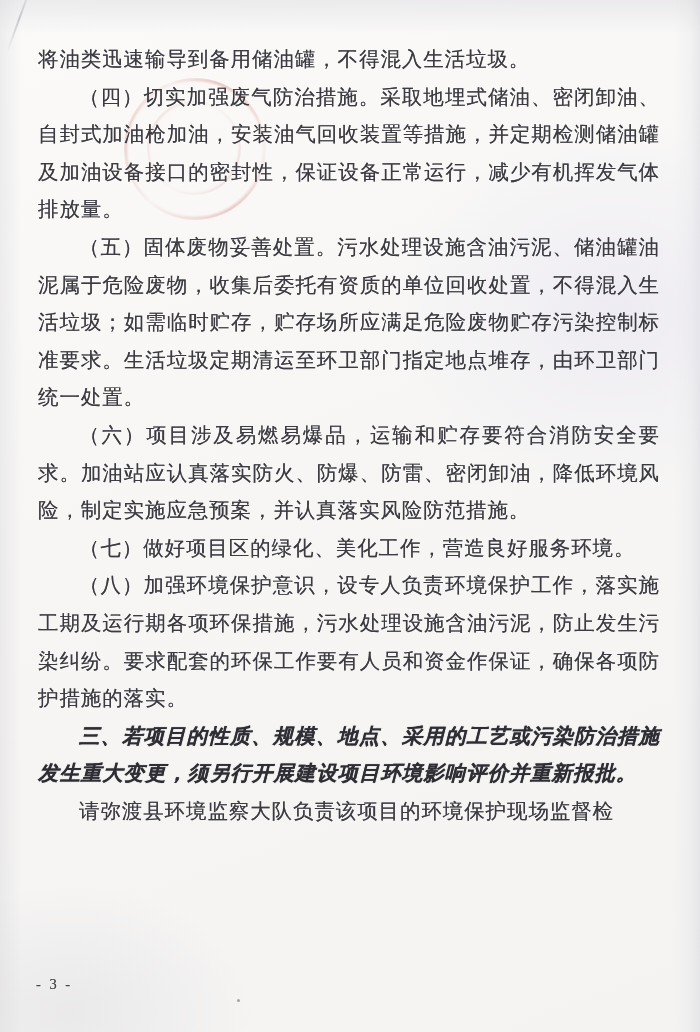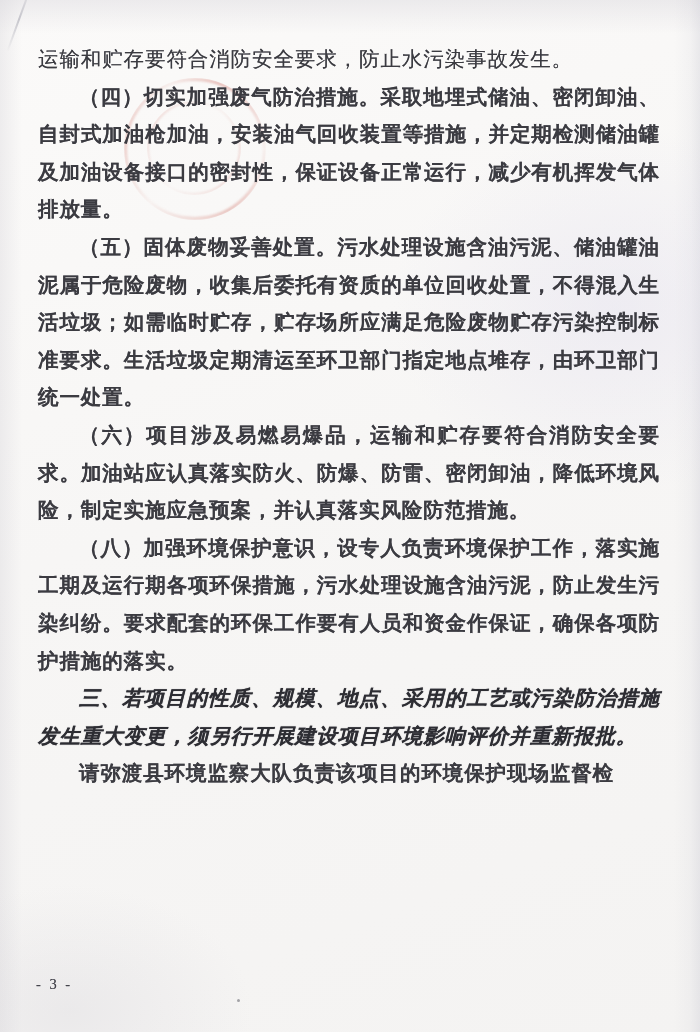--- a/index.html
+++ b/index.html
@@ -43,21 +43,21 @@
   p.line {
     margin: 0;
     font-size: 20.5px;
     line-height: 37.6px;
     letter-spacing: 0.9px;
     color: #3b3b41;
     text-align: justify;
     text-justify: inter-character;
     text-shadow: 0 0 0.6px rgba(70,70,78,0.75);
   }
-  p.indent { text-indent: 2em; font-weight: bold; }
+  p.indent { text-indent: 2em; }
   p.bold {
     font-weight: 700;
     color: #2d2d33;
     text-shadow: 0 0 0.7px rgba(45,45,52,0.9);
     font-style: italic;
   }
   .page-number {
     position: absolute;
     left: 36px;
     top: 976px;
@@ -104,24 +104,25 @@
 </head>
 <body>
 
 <div class="page">
   <div class="crease"></div>
 
   <div class="stamp-outer"></div>
   <div class="stamp-inner"></div>
 
   <div class="content">
-      <p class="line">运输和贮存要符合消防安全要求，防止水污染事故发生。</p>
+      <p class="line">将油类迅速输导到备用储油罐，不得混入生活垃圾。</p>
       <p class="line indent">（四）切实加强废气防治措施。采取地埋式储油、密闭卸油、自封式加油枪加油，安装油气回收装置等措施，并定期检测储油罐及加油设备接口的密封性，保证设备正常运行，减少有机挥发气体排放量。</p>
       <p class="line indent">（五）固体废物妥善处置。污水处理设施含油污泥、储油罐油泥属于危险废物，收集后委托有资质的单位回收处置，不得混入生活垃圾；如需临时贮存，贮存场所应满足危险废物贮存污染控制标准要求。生活垃圾定期清运至环卫部门指定地点堆存，由环卫部门统一处置。</p>
       <p class="line indent">（六）项目涉及易燃易爆品，运输和贮存要符合消防安全要求。加油站应认真落实防火、防爆、防雷、密闭卸油，降低环境风险，制定实施应急预案，并认真落实风险防范措施。</p>
+      <p class="line indent">（七）做好项目区的绿化、美化工作，营造良好服务环境。</p>
       <p class="line indent">（八）加强环境保护意识，设专人负责环境保护工作，落实施工期及运行期各项环保措施，污水处理设施含油污泥，防止发生污染纠纷。要求配套的环保工作要有人员和资金作保证，确保各项防护措施的落实。</p>
       <p class="line indent bold">三、若项目的性质、规模、地点、采用的工艺或污染防治措施发生重大变更，须另行开展建设项目环境影响评价并重新报批。</p>
       <p class="line indent">请弥渡县环境监察大队负责该项目的环境保护现场监督检</p>
     </div>
 
   <div class="page-number">- 3 -</div>
 
   <div class="speck"></div>
 </div>
 

